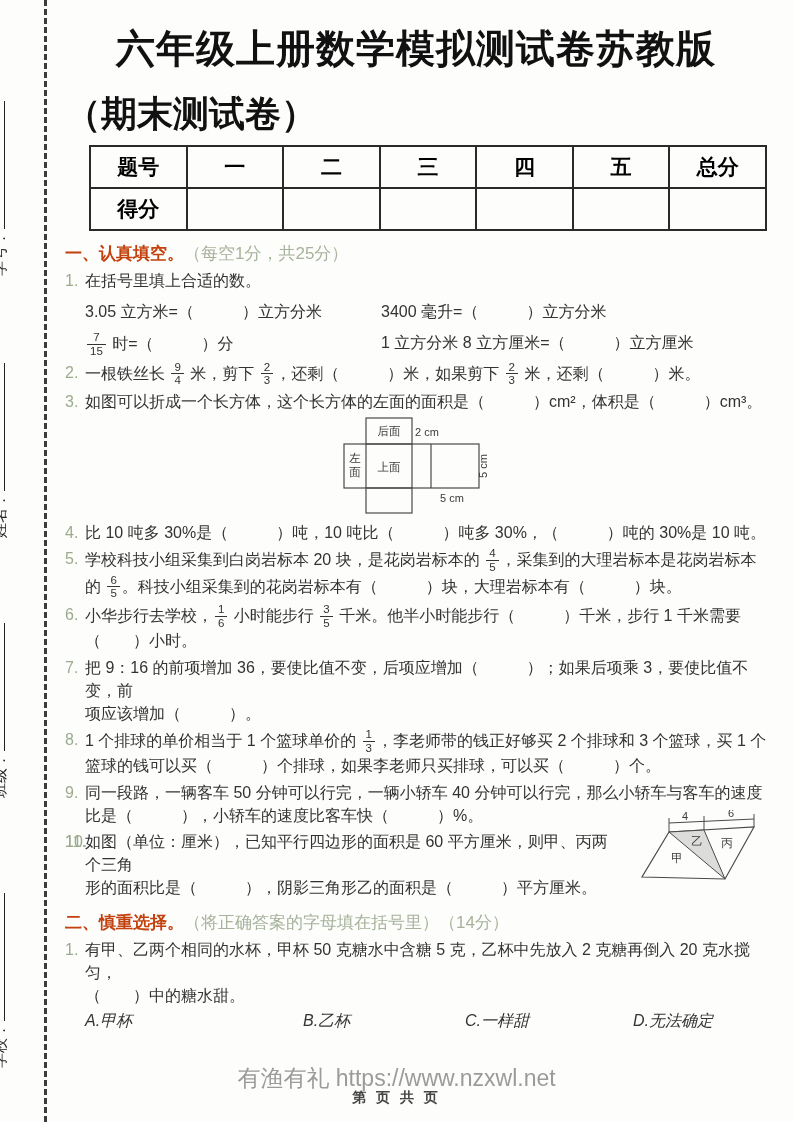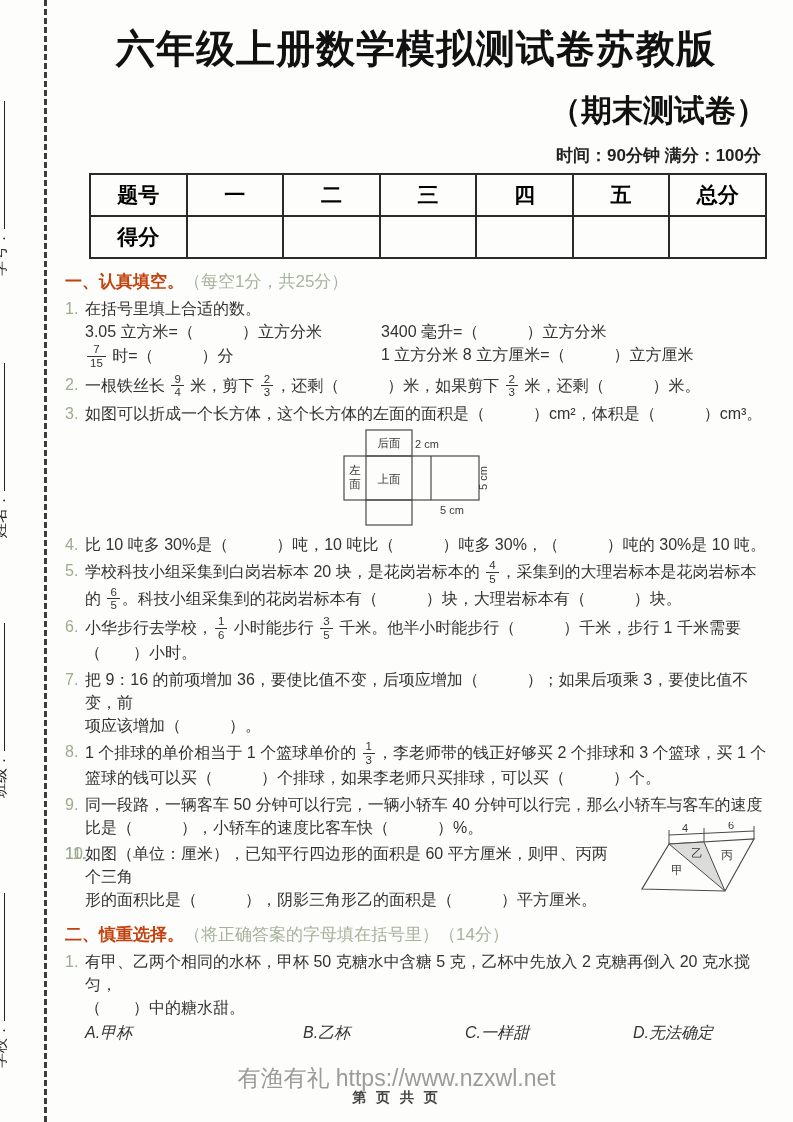--- a/index.html
+++ b/index.html
@@ -8,36 +8,36 @@
 
   
   .cut-line{position:absolute;left:44px;top:0;height:1122px;border-left:3px dashed #3c3c3c;}
   .vlabel{position:absolute;left:10px;transform:rotate(-90deg);transform-origin:0 100%;
           white-space:nowrap;font-size:15px;color:#222;}
   .vlabel-line{display:inline-block;width:128px;border-bottom:1.5px solid #222;height:1em;margin-left:2px;}
 
   .content{position:absolute;left:65px;top:0;width:702px;}
 
   .title{margin-top:22px;text-align:center;font-size:39px;font-weight:bold;color:#111;letter-spacing:1px;}
-  .subtitle{margin-top:14px;text-align:right;font-size:31px;font-weight:bold;color:#111;}
+  .subtitle{margin-top:14px;text-align:left;font-size:36px;font-weight:bold;color:#111;}
   .info-line{margin-top:12px;margin-right:6px;text-align:right;font-size:17px;font-weight:bold;color:#222;}
 
   table.score{border-collapse:collapse;margin:6px 0 0 24px;table-layout:fixed;}
   table.score td{border:2px solid #2a2a2a;height:38px;text-align:center;
                  font-size:21px;font-weight:bold;color:#000000;}
   table.score td.c0{width:95px;}
   table.score td.cn{width:95px;}
 
   .sec-head{margin:11px 0 4px 0;font-size:17px;}
   .sec-title{font-weight:bold;color:#c2410c;}
   .sec-note{color:#a6b29b;}
 
   .q{position:relative;padding-left:20px;margin:3px 0;font-size:16px;line-height:1.45;color:#333;}
   .qnum{position:absolute;left:0;top:0;color:#9cab8e;}
-  .q1row{display:flex;}
+  .q1row{display:flex;margin-top:8px;}
   .q1row .lft{width:296px;}
 
   .frac{display:inline-block;text-align:center;vertical-align:-0.5em;font-size:0.72em;line-height:1.1;margin:0 2px;}
   .frac .num{display:block;padding:0 3px;border-bottom:1.3px solid #333;}
   .frac .den{display:block;padding:0 3px;}
 
   .net-fig{display:block;margin:3px 0 2px 258px;}
   .q11{padding-right:152px;min-height:62px;}
   .pgram-fig{position:absolute;right:-10px;top:-20px;}
   svg text{font-size:11px;fill:#3a3a3a;}
@@ -70,21 +70,20 @@
     <span>班级：</span><span class="vlabel-line"></span>
   </div>
   <div class="vlabel" style="top:1047px;">
     <span>学校：</span><span class="vlabel-line"></span>
   </div>
 
   <div class="content">
 
     <div class="title">六年级上册数学模拟测试卷苏教版</div>
     <div class="subtitle">（期末测试卷）</div>
-    <div class="info-line">时间：90分钟  满分：100分</div>
 
     <table class="score">
       <tbody>
       <tr>
         <td class="c0">题号</td>
         <td class="cn">一</td>
         <td class="cn">二</td>
         <td class="cn">三</td>
         <td class="cn">四</td>
         <td class="cn">五</td>

